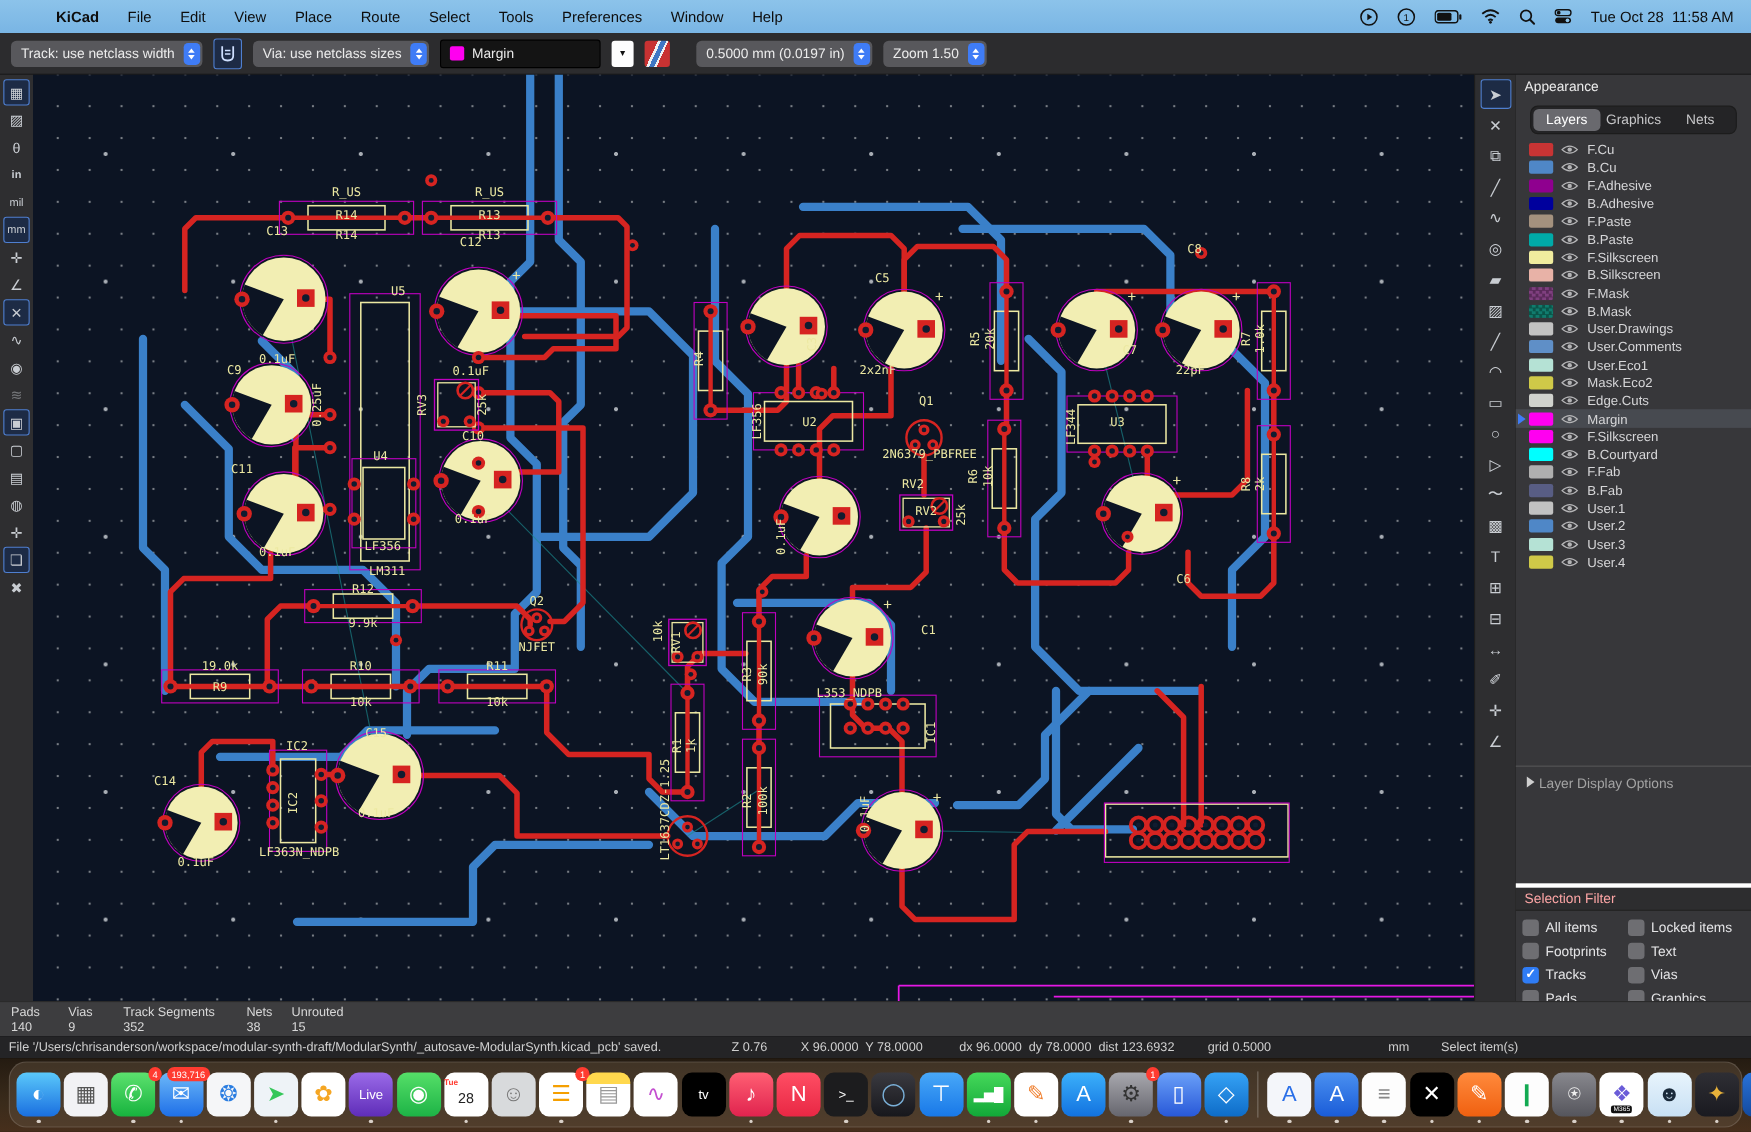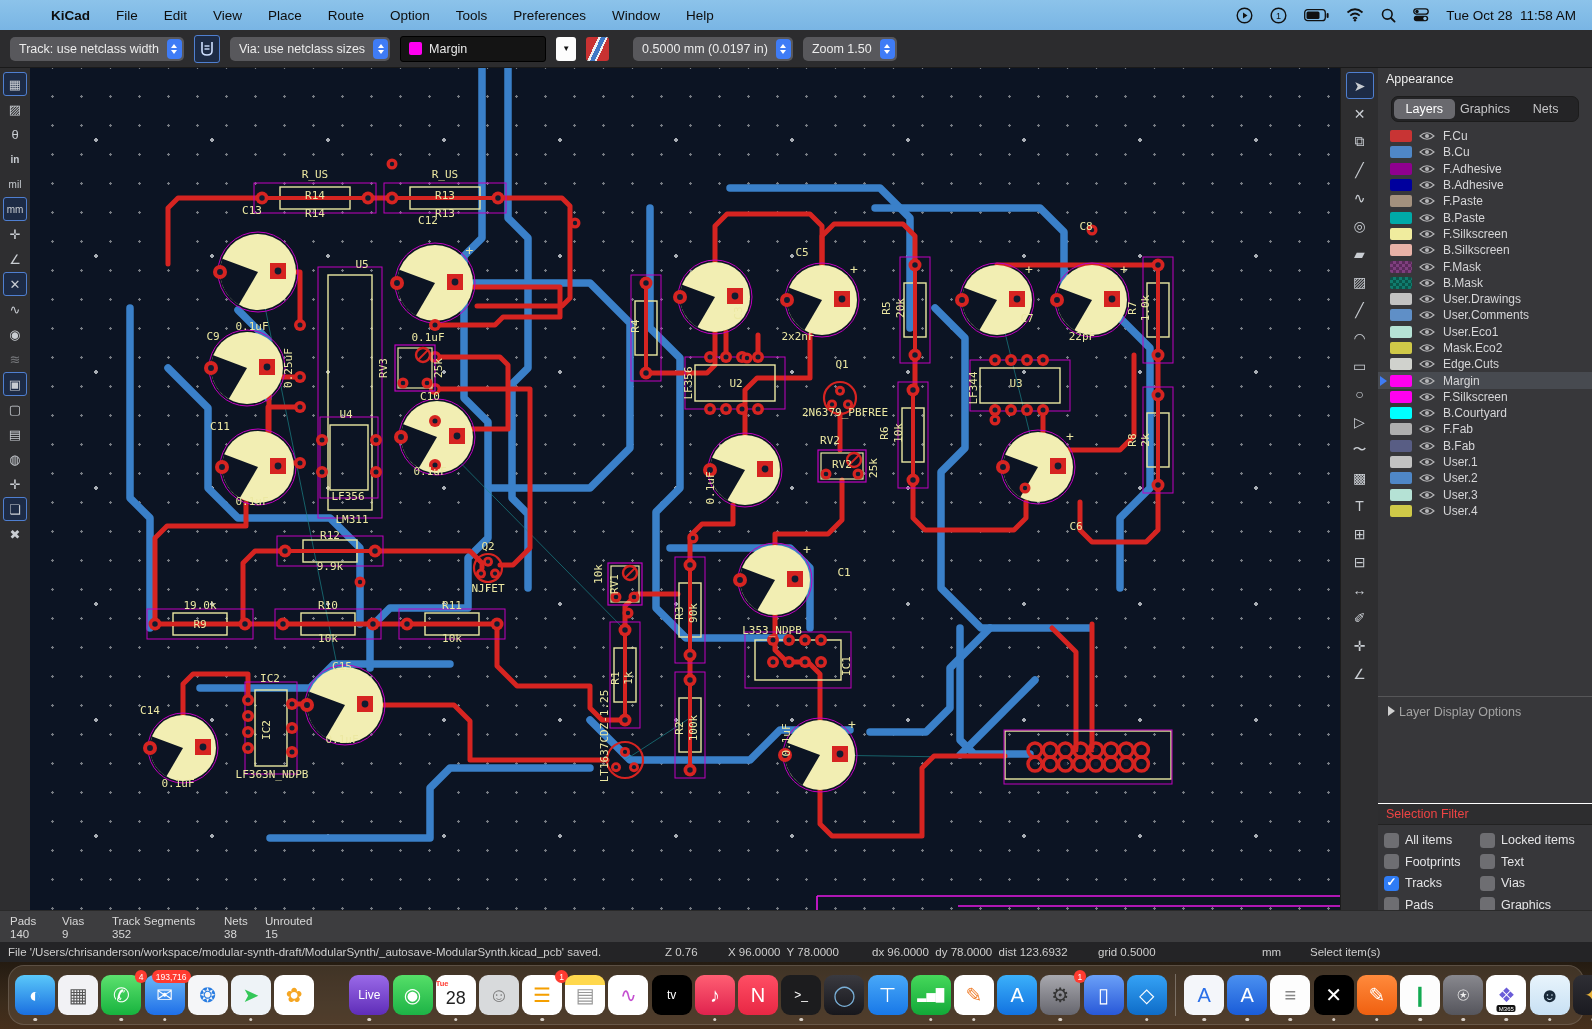--- a/index.html
+++ b/index.html
@@ -68,21 +68,21 @@
   #ldo{position:absolute;top:628px;left:0;width:214px;border-top:1px solid #565658;
     padding:8px 0 6px 10px;box-sizing:border-box;color:#a3a3a3;}
   #ldo .tri{display:inline-block;width:0;height:0;border-top:5px solid transparent;
     border-bottom:5px solid transparent;border-left:7px solid #cfcfcf;margin-right:4px;}
   .pv-label{padding:7px 0 4px 10px;color:#e2e2e2;}
   .pv-dd{margin:0 10px;height:22px;background:#57575b;border-radius:6px;display:flex;align-items:center;
     justify-content:flex-end;padding-right:3px;}
   .pv-dd .step{width:15px;height:17px;background:#3f7cf6;border-radius:4px;display:flex;flex-direction:column;
     align-items:center;justify-content:center;gap:2px;}
   #selfilter{position:absolute;top:735px;left:0;width:214px;}
-  #selfilter .hdr{background:#2d2d2f;padding:3px 0 3px 8px;color:#ef4444;border-top:1px solid #ffffff;border-bottom:1px solid #222;}
+  #selfilter .hdr{background:#2d2d2f;padding:3px 0 3px 8px;color:#fca5a5;border-top:4px solid #ffffff;border-bottom:1px solid #222;}
   .fgrid{display:grid;grid-template-columns:96px 108px;padding:5px 0 0 6px;row-gap:1.5px;}
   .fitem{display:flex;align-items:center;gap:6px;height:20px;}
   .cb{width:15px;height:15px;border-radius:3.5px;background:#6e6e72;flex:0 0 auto;position:relative;}
   .cb.on{background:#2f7cf5;}
   .cb.on:after{content:"✓";position:absolute;left:2.5px;top:-1px;color:#fff;font-size:12px;font-weight:700;}
   .fitem .lab{font-size:12.5px;color:#e4e4e6;white-space:nowrap;}
   
   #status1{top:910px;left:0;width:1592px;height:32px;background:#3d3d3f;color:#d8d8d8;
     font-size:11.5px;box-sizing:border-box;border-top:1px solid #2a2a2a;}
   #status1 .col{position:absolute;top:4px;}
@@ -98,36 +98,36 @@
     display:flex;align-items:center;padding:0 6px;box-sizing:border-box;gap:3.2px;}
   .dicon{width:40px;height:40px;border-radius:9px;position:relative;display:flex;align-items:center;
     justify-content:center;font-size:20px;flex:0 0 auto;}
   .dicon .glyph{line-height:1;}
   .dicon .badge{position:absolute;top:-5px;right:-6px;background:#ff3b30;color:#fff;border-radius:9px;
     font-size:8.5px;padding:1.5px 4px;white-space:nowrap;}
   .dicon .dot{position:absolute;bottom:-6px;left:50%;transform:translateX(-50%);width:3.5px;height:3.5px;
     border-radius:50%;background:#d8d0c8;}
   .dsep{width:1px;height:42px;background:rgba(255,255,255,.28);margin:0 5px;flex:0 0 auto;}
   .cal-top{font-size:7.5px;color:#ff3b30;position:absolute;top:4px;left:0;right:0;text-align:left;font-weight:700;}
-  .cal-num{font-size:18px;color:#222;margin-top:7px;}
+  .cal-num{font-size:13px;color:#222;margin-top:7px;}
   .m365tag{position:absolute;bottom:3px;left:50%;transform:translateX(-50%);background:#111;color:#fff;
     font-size:6px;padding:0.5px 2px;border-radius:2px;}
 </style>
 </head>
 <body>
 
 <div id="menubar" class="abs">
   <span class="apple"></span>
   <span class="mitem brand">KiCad</span>
   <span class="mitem">File</span>
   <span class="mitem">Edit</span>
   <span class="mitem">View</span>
   <span class="mitem">Place</span>
   <span class="mitem">Route</span>
-  <span class="mitem">Option</span>
+  <span class="mitem">Select</span>
   <span class="mitem">Tools</span>
   <span class="mitem">Preferences</span>
   <span class="mitem">Window</span>
   <span class="mitem">Help</span>
   <span class="right">
     <span class="mb-ico">
       <svg width="17" height="17" viewBox="0 0 17 17">
           <circle cx="8.5" cy="8.5" r="7.3" fill="none" stroke="#111" stroke-width="1.4"></circle>
           <path d="M7 5.5 L11.5 8.5 L7 11.5 Z" fill="#111"></path>
         </svg>
@@ -1207,21 +1207,21 @@
       <div class="dicon" style="background: rgb(245, 246, 248);">
         <span class="glyph" style="color: rgb(42, 125, 225);">❂</span>
       </div>
       <div class="dicon" style="background: rgb(238, 243, 247);">
         <span class="glyph" style="color: rgb(52, 199, 89);">➤</span>
         <span class="dot"></span>
       </div>
       <div class="dicon" style="background: rgb(255, 255, 255);">
         <span class="glyph" style="color: rgb(245, 166, 35);">✿</span>
       </div>
-      <div class="dicon" style="background: linear-gradient(rgb(154, 106, 232), rgb(95, 45, 184)); margin-left: 32px;">
+      <div class="dicon" style="background: linear-gradient(rgb(154, 106, 232), rgb(95, 45, 184));">
         <span class="glyph" style="color: rgb(255, 255, 255); font-size: 12px;">Live</span>
         <span class="dot"></span>
       </div>
       <div class="dicon" style="background: linear-gradient(rgb(85, 223, 104), rgb(29, 179, 70));">
         <span class="glyph" style="color: rgb(255, 255, 255);">◉</span>
       </div>
       <div class="dicon" style="background: rgb(255, 255, 255);">
         <div class="cal-top">Tue</div>
         <div class="cal-num">28</div>
         <span class="dot"></span>

